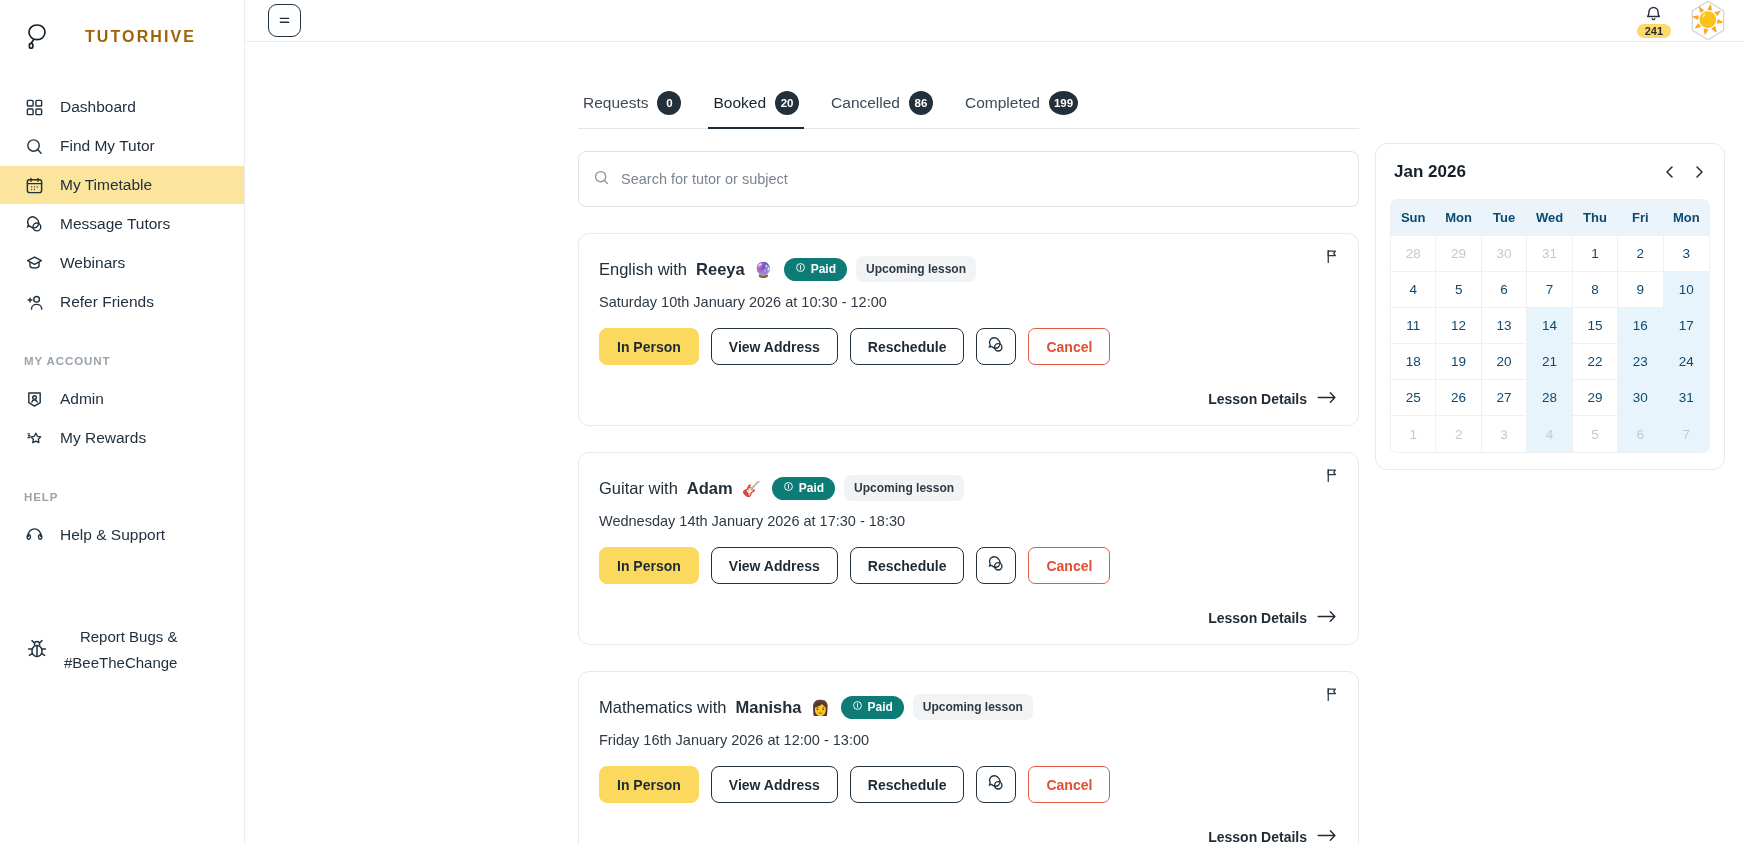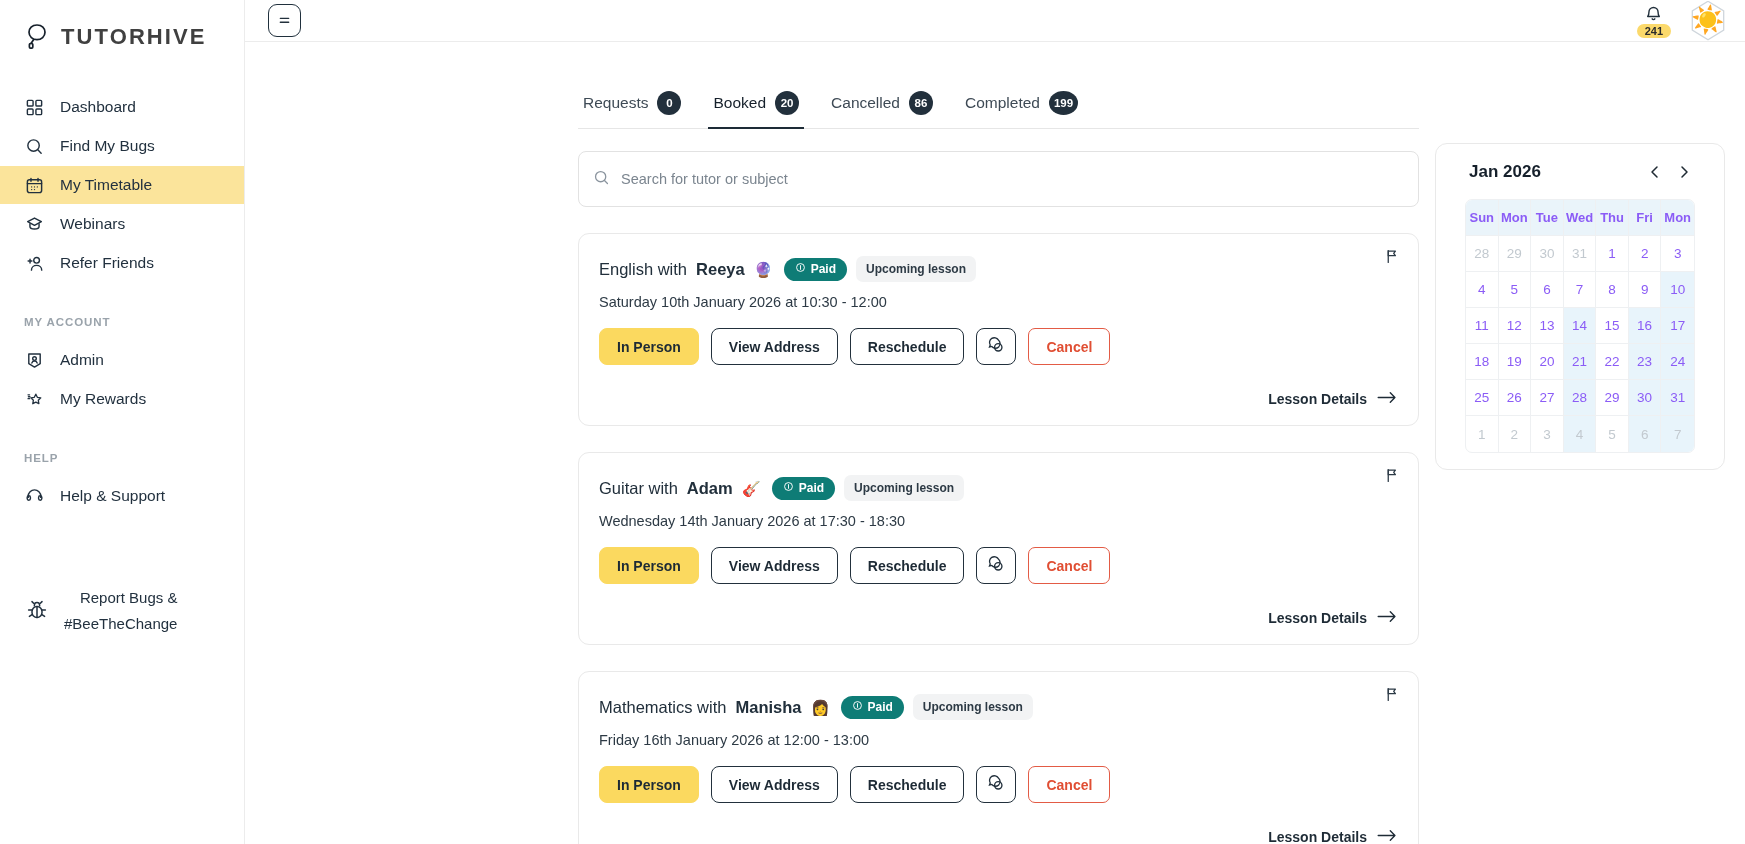--- a/index.html
+++ b/index.html
@@ -18,21 +18,21 @@
     background: #ffffff;
     border-right: 1px solid #ececec;
     position: relative;
   }
   .brand {
     display: flex; align-items: center; gap: 9px;
     padding: 18px 0 0 22px; height: 56px;
   }
   .brand-logo { width: 30px; height: 30px; flex: none; }
   .brand-name {
-    font-size: 22px; font-weight: bold; letter-spacing: 2.1px; color: #404040;
+    font-size: 16px; font-weight: bold; letter-spacing: 2.1px; color: #a16207; margin-left: 24px;
   }
   .nav { margin-top: 32px; }
   .nav-item {
     display: flex; align-items: center; gap: 15px;
     height: 38px; padding-left: 24px; margin-bottom: 1px;
     cursor: pointer; color: #22313f; font-size: 15.5px;
   }
   .nav-item.active { background: #fbe49b; }
   .nav-item .ico { width: 21px; height: 21px; flex: none; display: flex; align-items: center; justify-content: center; }
   .nav-item .ico svg { display: block; }
@@ -152,34 +152,34 @@
   .btn.danger { border-color: #e35b45; color: #e04e33; border-radius: 7px; }
   .card-footer { display: flex; justify-content: flex-end; margin-top: 26px; }
   .lesson-details {
     display: flex; align-items: center; gap: 10px; font-size: 14px;
     font-weight: bold; color: #1e2b36; cursor: pointer;
   }
 
   
   .col-right { padding-top: 88px; padding-left: 16px; }
   .cal {
-    width: 290px; border: 1px solid #e9e9e9; border-radius: 12px;
-    background: #fff; padding: 16px 29px 16px;
+    width: 350px; border: 1px solid #e9e9e9; border-radius: 12px;
+    background: #fff; padding: 16px 14px 16px;
   }
   .cal-head { display: flex; align-items: center; justify-content: space-between; padding: 2px 4px 0; }
   .cal-title { font-size: 17px; font-weight: bold; color: #16202b; }
   .cal-nav { display: flex; gap: 15px; }
   .cal-nav span { cursor: pointer; display: flex; }
   .cal-grid {
     margin-top: 17px; display: grid; grid-template-columns: repeat(7, 1fr);
     border: 1px solid #eef0f2; border-radius: 7px; overflow: hidden;
   }
   .cal-grid div {
     height: 36px; display: flex; align-items: center; justify-content: center;
-    font-size: 13.5px; color: #8b5cf6;
+    font-size: 13.5px; color: #0c4a6e;
     border-right: 1px solid #eef0f2; border-bottom: 1px solid #eef0f2;
   }
   .cal-grid div:nth-child(7n) { border-right: 0; }
   .cal-grid .dow { background: #eaf4fa; font-weight: bold; font-size: 13px; }
   .cal-grid .muted { color: #c2c9cf; }
   .cal-grid .hl { background: #e8f4fb; }
   .cal-grid .row-last { border-bottom: 0; }
 </style>
 </head>
 <body>
@@ -213,38 +213,47 @@
         <span>Dashboard</span>
       </div>
 
       <div class="nav-item">
         <span class="ico">
           <svg viewBox="0 0 20 20" width="19" height="19" fill="none" stroke="#22313f" stroke-width="1.5">
             <circle cx="9" cy="9" r="6"></circle>
               <path d="M13.5 13.5 17 17" stroke-linecap="round"></path>
           </svg>
         </span>
-        <span>Find My Bugs</span>
+        <span>Find My Tutor</span>
       </div>
 
       <div class="nav-item active">
         <span class="ico">
           <svg viewBox="0 0 20 20" width="19" height="19" fill="none" stroke="#22313f" stroke-width="1.5">
             <rect x="2.5" y="4" width="15" height="13.5" rx="2.2"></rect>
             <path d="M2.5 8h15M6.3 2.5v3M13.7 2.5v3" stroke-linecap="round"></path>
             <circle cx="7" cy="11.5" r=".7" fill="#22313f" stroke="none"></circle>
             <circle cx="10" cy="11.5" r=".7" fill="#22313f" stroke="none"></circle>
             <circle cx="13" cy="11.5" r=".7" fill="#22313f" stroke="none"></circle>
             <circle cx="7" cy="14.3" r=".7" fill="#22313f" stroke="none"></circle>
             <circle cx="10" cy="14.3" r=".7" fill="#22313f" stroke="none"></circle>
           </svg>
         </span>
         <span>My Timetable</span>
       </div>
 
+      <div class="nav-item">
+        <span class="ico">
+          <svg viewBox="0 0 20 20" width="19" height="19" fill="none" stroke="#22313f" stroke-width="1.5">
+            <path d="M12.6 4.4a5.2 5.2 0 1 1-7.4 7.2l-2.4.7.8-2.3a5.2 5.2 0 0 1 9-5.6z"></path>
+            <circle cx="12.5" cy="12.6" r="4.1"></circle>
+          </svg>
+        </span>
+        <span>Message Tutors</span>
+      </div>
 
       <div class="nav-item">
         <span class="ico">
           <svg viewBox="0 0 20 20" width="19" height="19" fill="none" stroke="#22313f" stroke-width="1.5">
             <path d="M10 3.2 17.2 7 10 10.8 2.8 7z" stroke-linejoin="round"></path>
             <path d="M5.2 8.6v3.6c0 1.6 2.2 2.6 4.8 2.6s4.8-1 4.8-2.6V8.6" stroke-linejoin="round"></path>
           </svg>
         </span>
         <span>Webinars</span>
       </div>

